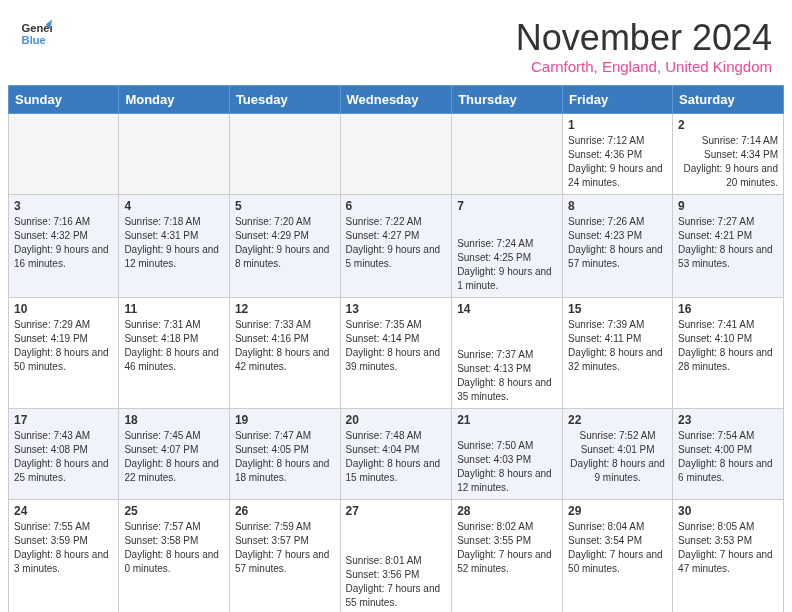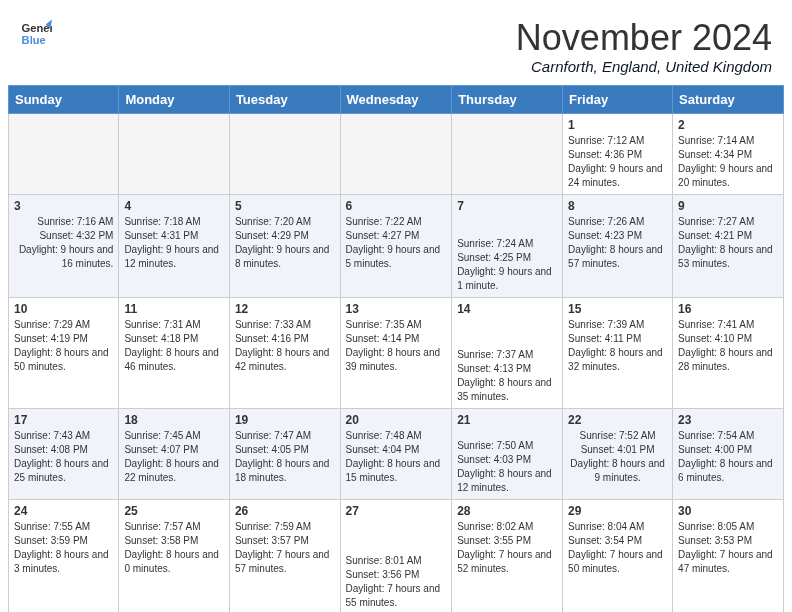--- a/index.html
+++ b/index.html
@@ -29,22 +29,21 @@
       text-align: right;
     }
     .month-title {
       font-size: 36px;
       font-weight: normal;
       color: #333;
       line-height: 1.1;
     }
     .location {
       font-size: 15px;
-      color: #0f172a;
-      font-style: italic;
+      color: #ec4899;
     }
     .calendar {
       width: 100%;
       border-collapse: collapse;
       margin: 0;
       padding: 0 8px 7px 8px;
     }
     .calendar th {
       background: #3a7abf;
       color: #fff;
@@ -127,29 +126,29 @@
           <td class="empty"></td>
           <td class="empty"></td>
           <td>
             <span class="day-number">1</span>
             <div class="day-info" style="white-space: pre-line;">Sunrise: 7:12 AM
 Sunset: 4:36 PM
 Daylight: 9 hours and 24 minutes.</div>
           </td>
           <td>
             <span class="day-number">2</span>
-            <div class="day-info" style="white-space: pre-line;">Sunrise: 7:14 AM
+            <div class="day-info" style="white-space: pre-line; text-align: right;">Sunrise: 7:14 AM
 Sunset: 4:34 PM
 Daylight: 9 hours and 20 minutes.</div>
           </td>
         </tr>
         <tr>
           <td>
             <span class="day-number">3</span>
-            <div class="day-info" style="white-space: pre-line; text-align: right;">Sunrise: 7:16 AM
+            <div class="day-info" style="white-space: pre-line;">Sunrise: 7:16 AM
 Sunset: 4:32 PM
 Daylight: 9 hours and 16 minutes.</div>
           </td>
           <td>
             <span class="day-number">4</span>
             <div class="day-info" style="white-space: pre-line;">Sunrise: 7:18 AM
 Sunset: 4:31 PM
 Daylight: 9 hours and 12 minutes.</div>
           </td>
           <td>

